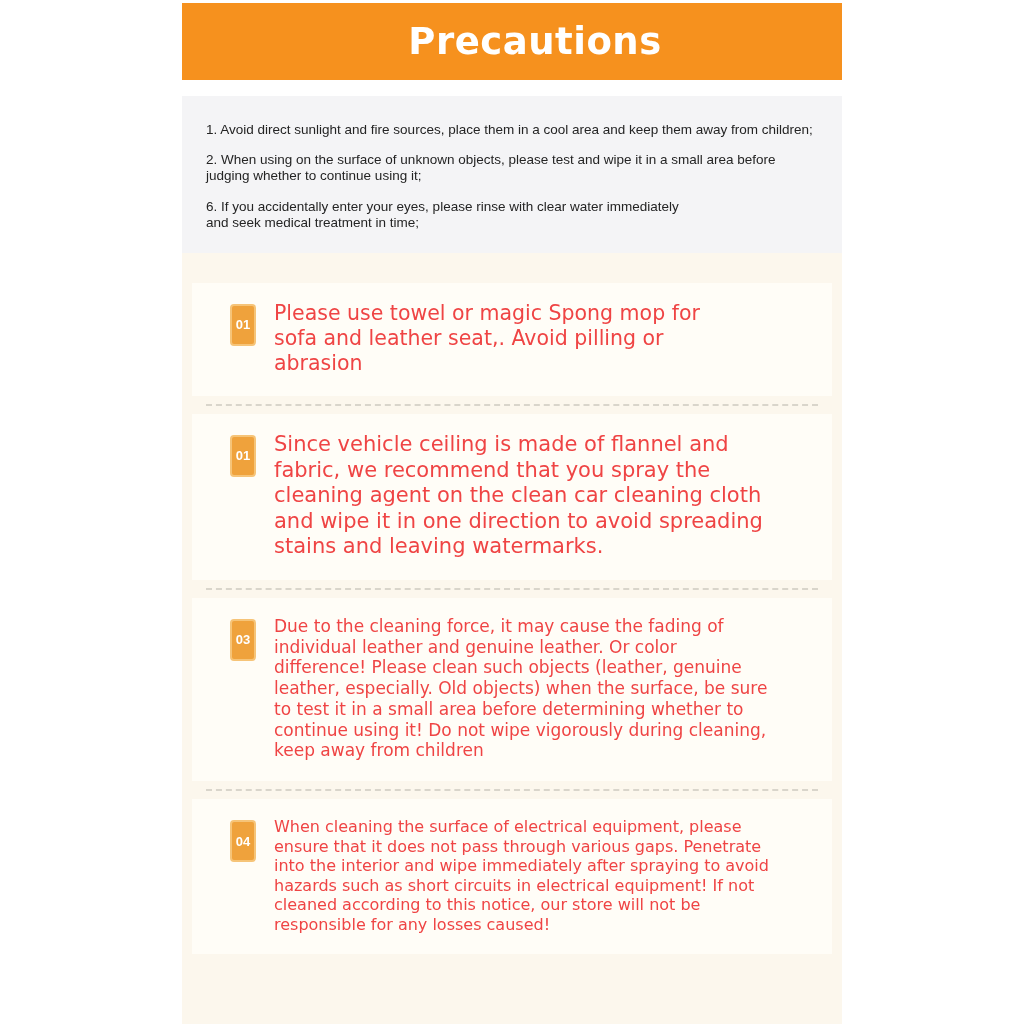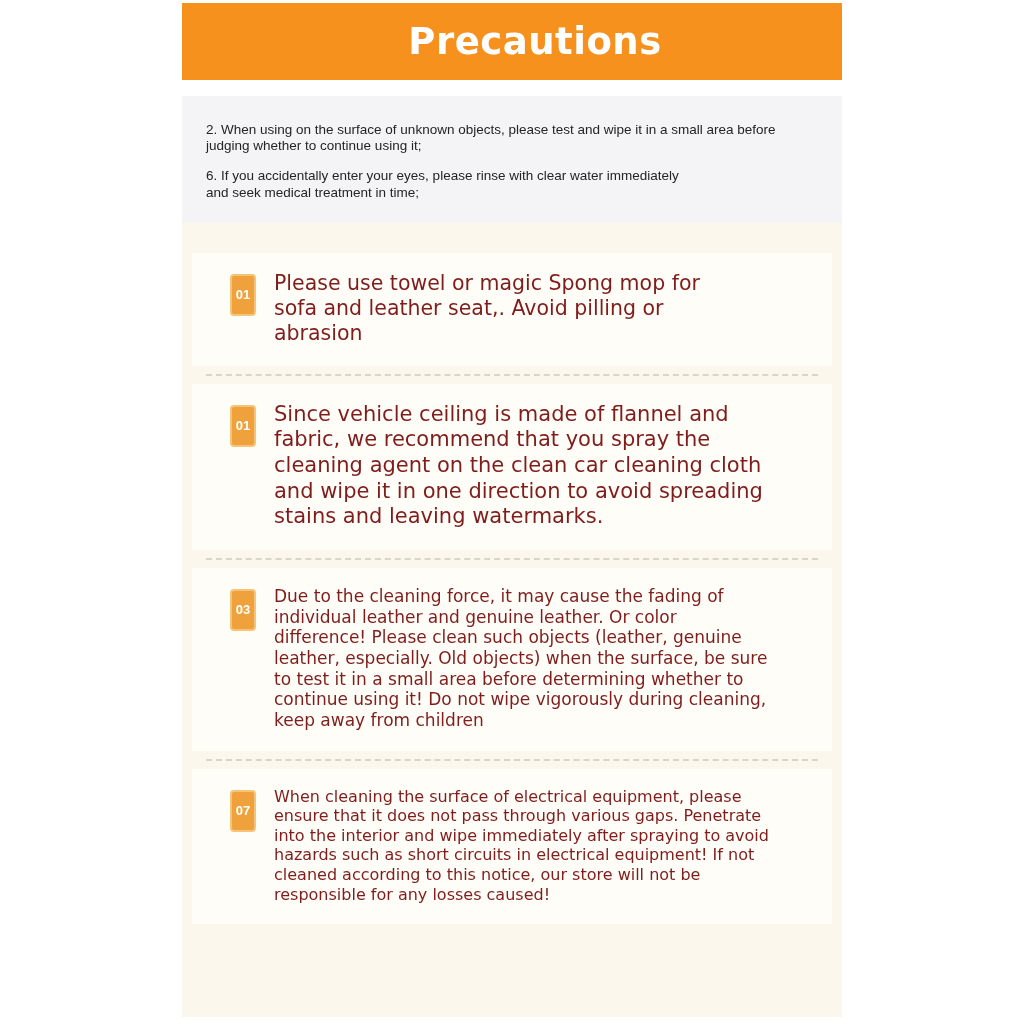--- a/index.html
+++ b/index.html
@@ -80,21 +80,21 @@
     color: #ffffff;
     font-size: 13px;
     font-weight: bold;
     display: flex;
     align-items: center;
     justify-content: center;
     font-family: "Liberation Sans", sans-serif;
   }
   .step-text {
     margin-left: 18px;
-    color: #7f1d1d;
+    color: #ef4444;
     line-height: 1.22;
     font-family: "DejaVu Sans", "Liberation Sans", sans-serif;
   }
   .step:nth-of-type(1) .step-text { font-size: 20.5px; max-width: 445px; }
   .step:nth-of-type(2) .step-text { font-size: 19.5px; max-width: 508px; }
   .step:nth-of-type(3) .step-text { font-size: 21px; max-width: 522px; }
   .step:nth-of-type(4) .step-text { font-size: 18.5px; max-width: 528px; }
   .step:nth-of-type(5) .step-text { font-size: 17px;   max-width: 498px; }
   .divider {
     border-top: 2px dashed #D9D5CB;
@@ -106,20 +106,21 @@
 <body>
 
 <div class="canvas">
   <div class="page-column">
 
     <div class="banner">
       <span class="banner-title">Precautions</span>
     </div>
 
     <div class="notice-box">
+      <p>1. Avoid direct sunlight and fire sources, place them in a cool area and keep them away from children;</p>
       <p>2. When using on the surface of unknown objects, please test and wipe it in a small area before judging whether to continue using it;</p>
       <p class="narrow">6. If you accidentally enter your eyes, please rinse with clear water immediately and seek medical treatment in time;</p>
     </div>
 
     <div class="steps">
 
       <div class="step">
         <span class="step-badge">01</span>
         <span class="step-text">Please use towel or magic Spong mop for sofa and leather seat,. Avoid pilling or abrasion</span>
       </div>
@@ -131,19 +132,19 @@
       </div>
       <div class="divider"></div>
 
       <div class="step">
         <span class="step-badge">03</span>
         <span class="step-text">Due to the cleaning force, it may cause the fading of individual leather and genuine leather. Or color difference! Please clean such objects (leather, genuine leather, especially. Old objects) when the surface, be sure to test it in a small area before determining whether to continue using it! Do not wipe vigorously during cleaning, keep away from children</span>
       </div>
       <div class="divider"></div>
 
       <div class="step">
-        <span class="step-badge">07</span>
+        <span class="step-badge">04</span>
         <span class="step-text">When cleaning the surface of electrical equipment, please ensure that it does not pass through various gaps. Penetrate into the interior and wipe immediately after spraying to avoid hazards such as short circuits in electrical equipment! If not cleaned according to this notice, our store will not be responsible for any losses caused!</span>
       </div>
 
     </div>
   </div>
 </div>
 
 </body></html>

